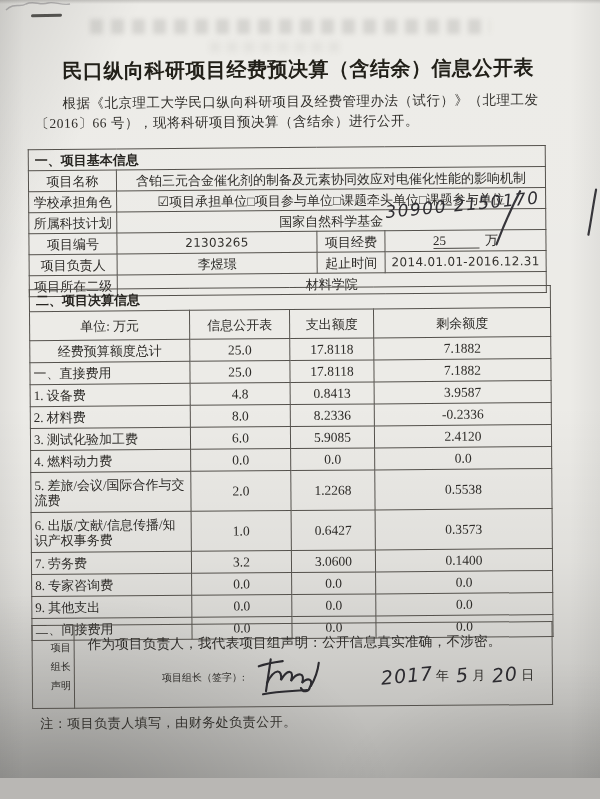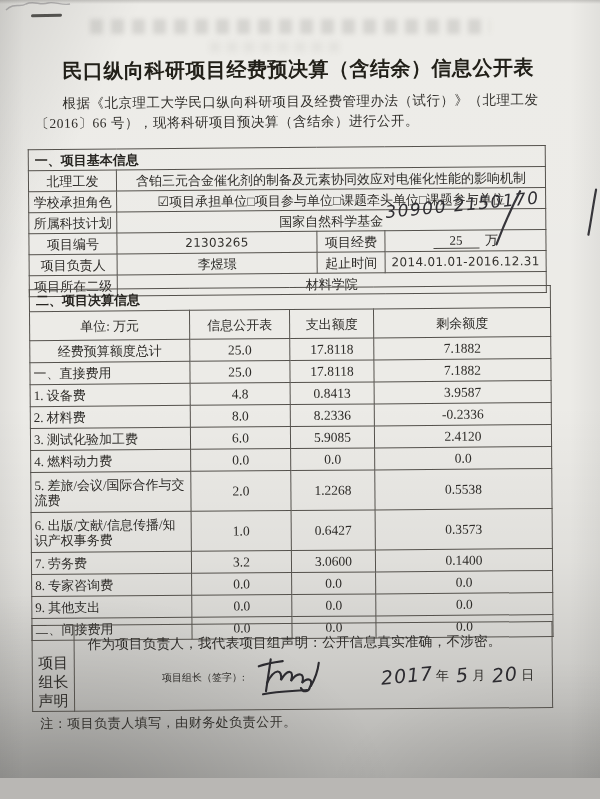--- a/index.html
+++ b/index.html
@@ -36,34 +36,34 @@
   table{border-collapse:collapse;table-layout:fixed;position:absolute;}
   td{border:1px solid #55524d;font-size:13px;color:#2e2c29;padding:0 3px;text-align:center;
      overflow:hidden;line-height:15px;}
   tr.sec td{font-family:"Liberation Sans",sans-serif;font-weight:bold;text-align:left;
      padding-left:6px;font-size:13px;color:#272521;}
 
   .t1{left:29px;top:147px;width:517px;}
   .t1 td{height:20px;}
   .t1 tr.sec td{height:20px;}
   .num-sans{font-family:"DejaVu Sans",sans-serif;font-size:12px;letter-spacing:.3px;color:#34322e;}
-  .uline{display:inline-block;min-width:46px;border-bottom:1px solid #4b4945;text-align:center;}
+  .uline{display:inline-block;min-width:46px;border-bottom:1px solid #4b4945;text-align:left;}
   .unit{margin-left:6px;}
 
   .t2{left:29px;top:287px;width:521px;}
   .t2 td{height:21px;}
   .t2 tr.hdr td{height:28px;}
   .t2 td.lab{text-align:left;padding-left:3px;}
   .t2 td.labc{text-align:center;}
   .t2 tr.dbl td{height:39px;}
   .t2 td.val{font-size:13.5px;}
 
   .t3{left:29px;top:623px;width:521px;height:84px;}
   .t3 td{vertical-align:top;}
-  .t3 .stlabel{width:42px;text-align:center;padding-top:28px;line-height:19px;font-size:15px;}
+  .t3 .stlabel{width:42px;text-align:right;padding-top:12px;line-height:19px;font-size:10px;}
   .t3 .stbody{text-align:left;}
   .decl{padding:11px 6px 0 10px;font-size:13.5px;letter-spacing:.3px;}
   .signrow{display:flex;align-items:center;margin-top:2px;padding-left:84px;height:48px;}
   .signlabel{font-size:10px;}
   .sig{margin:0 4px 0 10px;flex:none;}
   .dategrp{display:flex;align-items:center;margin-left:26px;}
   .hand{font-family:"DejaVu Sans",sans-serif;font-style:italic;font-size:19px;color:#2c2b30;
     display:inline-block;transform:rotate(-5deg);letter-spacing:1px;}
   .suf{font-size:13px;margin:0 7px 0 3px;}
 
@@ -101,21 +101,21 @@
           <col style="width:88px">
           <col style="width:200px">
           <col style="width:68px">
           <col style="width:161px">
         </colgroup>
       <tbody>
           <tr class="sec">
         <td colspan="4">一、项目基本信息</td>
       </tr>
       <tr>
-        <td>北理工发</td>
+        <td>项目名称</td>
         <td colspan="3">含铂三元合金催化剂的制备及元素协同效应对电催化性能的影响机制</td>
       </tr>
       <tr>
         <td>学校承担角色</td>
         <td colspan="3">☑项目承担单位□项目参与单位□课题牵头单位□课题参与单位</td>
       </tr>
       <tr>
         <td>所属科技计划</td>
         <td colspan="3">国家自然科学基金</td>
       </tr>

